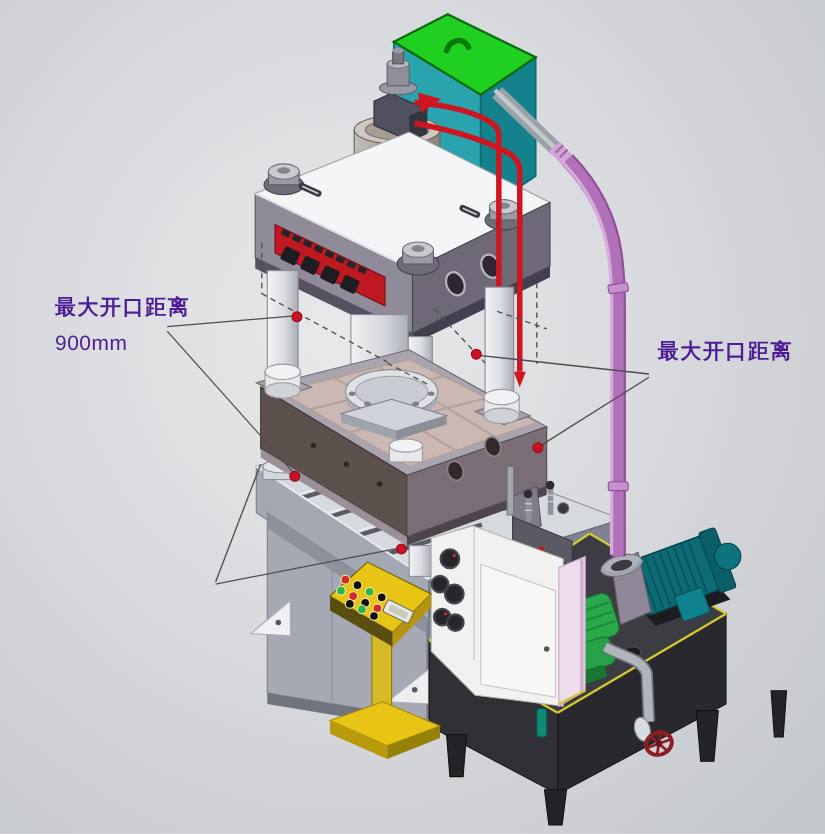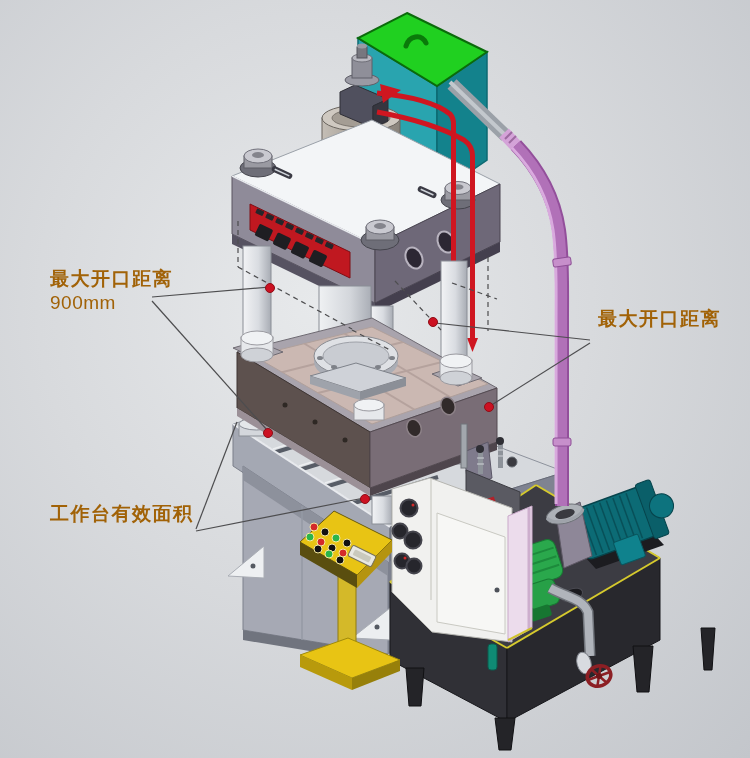--- a/index.html
+++ b/index.html
@@ -2,23 +2,23 @@
 <html style="--label_text: #3b3b3d; --callout_dot: #cc1122; --leader_line: #4d4d4f; --nameplate_red: #c01820; --reservoir_teal: #29a4af; --reservoir_side_teal: #13828c; --reservoir_lid_green: #20d020; --hose_purple: #b171b8; --hydraulic_line_red: #cf1620; --pendant_yellow: #e8c414; --motor_teal: #0c6b75; --pump_green: #2aa84c; --tank_dark: #303036; --tank_trim_yellow: #d6ca2e; --cabinet_pink: #ecdcec;"><head>
 <meta charset="utf-8">
 <style>
   html,body{margin:0;padding:0;}
   body{
     width:750px;height:758px;overflow:hidden;position:relative;
     background:radial-gradient(ellipse at 42% 40%, #e7e9eb 0%, #d8dadd 45%, #c3c6cb 100%);
     font-family:"Liberation Sans","DejaVu Sans",sans-serif;
   }
   #scene{position:absolute;left:0;top:0;width:750px;height:758px;}
-  .callout{position:absolute;color:#a16207;}
+  .callout{position:absolute;color:#4c1d95;}
   .c-label{font-size:19px;font-weight:600;letter-spacing:1.5px;white-space:nowrap;}
-  .c-value{font-size:19px;font-weight:400;letter-spacing:.5px;white-space:nowrap;}
+  .c-value{font-size:19px;font-weight:400;margin-top:10px;letter-spacing:.5px;white-space:nowrap;}
   #callout-opening{left:50px;top:266px;}
   #callout-stroke{left:598px;top:306px;}
   #callout-table{left:50px;top:501px;}
 </style>
 </head>
 <body>
 
 <svg id="scene" viewBox="0 0 750 758" xmlns="http://www.w3.org/2000/svg">
   <defs>
     <linearGradient id="colGrad" x1="0" y1="0" x2="1" y2="0">
@@ -408,14 +408,13 @@
 </svg>
 
 <div class="callout" id="callout-opening">
   <div class="c-label">最大开口距离</div>
   <div class="c-value">900mm</div>
 </div>
 <div class="callout" id="callout-stroke">
   <div class="c-label">最大开口距离</div>
 </div>
 <div class="callout" id="callout-table">
-  <div class="c-label">工作台有效面积</div>
 </div>
 
 </body></html>

